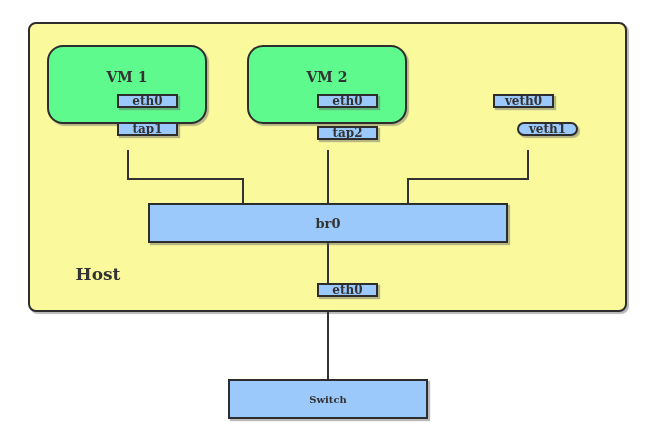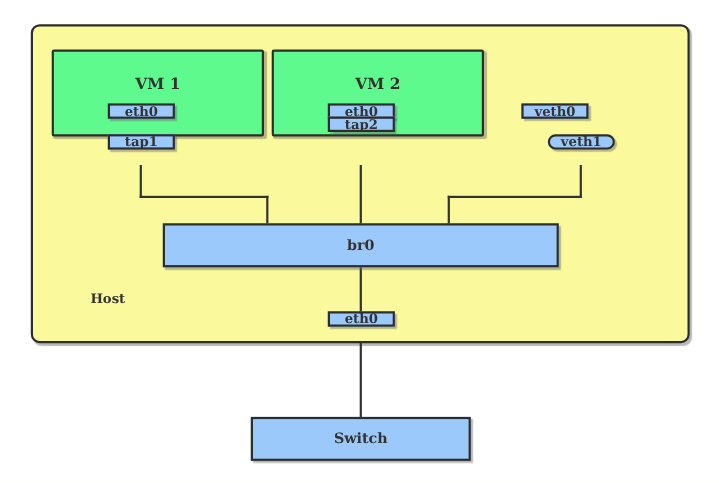--- a/index.html
+++ b/index.html
@@ -29,52 +29,52 @@
     border: 2px solid var(--border);
     box-shadow: 2px 2px 1px rgba(100,100,100,0.45);
   }
   .host {
     left: 28px; top: 22px; width: 599px; height: 290px;
     background: var(--host-fill);
     border-radius: 8px;
     z-index: 0;
   }
   .group {
-    width: 193px; height: 79px; top: 45px;
+    width: 160px; height: 79px; top: 45px;
     background: var(--group-fill);
-    border-radius: 2px;
+    border-radius: 16px;
     z-index: 1;
   }
   .group-label {
     position: absolute;
     left: 0; top: 22px; width: 100%;
     text-align: center;
     font-weight: bold;
     font-size: 14px;
     color: var(--text);
   }
   .node {
     background: var(--node-fill);
     display: flex;
     align-items: center;
     justify-content: center;
     font-weight: bold;
     font-size: 12px;
     color: var(--text);
     z-index: 3;
   }
-  .iface { width: 61px; height: 14px; }
+  .iface { width: 61px; height: 14px; margin-left: 19px; }
   .bridge { left: 148px; top: 203px; width: 360px; height: 40px; font-size: 13px; }
-  .switch { left: 228px; top: 379px; width: 200px; height: 40px; font-size: 13px; }
+  .switch { left: 228px; top: 379px; width: 200px; height: 40px; font-size: 10px; }
   .host-label {
     position: absolute;
     left: 68px; top: 264px; width: 60px;
     text-align: center;
     font-weight: bold;
-    font-size: 12px;
+    font-size: 17px;
     color: var(--text);
     z-index: 1;
   }
   .edge {
     position: absolute;
     background: var(--line);
     z-index: 2;
   }
 </style>
 </head>
@@ -102,21 +102,21 @@
   <div class="box group" style="left:47px;">
     <div class="group-label">VM 1</div>
   </div>
   <div class="box node iface" style="left:98px; top:94px;">eth0</div>
   <div class="box node iface" style="left:98px; top:122px;">tap1</div>
 
   <div class="box group" style="left:247px;padding-left:32px;">
     <div class="group-label">VM 2</div>
   </div>
   <div class="box node iface" style="left:298px; top:94px;">eth0</div>
-  <div class="box node iface" style="left:298px; top:106px;">tap2</div>
+  <div class="box node iface" style="left:298px; top:126px;">tap2</div>
 
   <div class="box node iface" style="left:474px; top:94px;">veth0</div>
   <div class="box node iface" style="left:498px; top:122px;border-radius:15px;">veth1</div>
 
   <div class="box node bridge">br0</div>
 
   <div class="box node iface" style="left:298px; top:283px;">eth0</div>
 
   <div class="box node switch">Switch</div>
 

